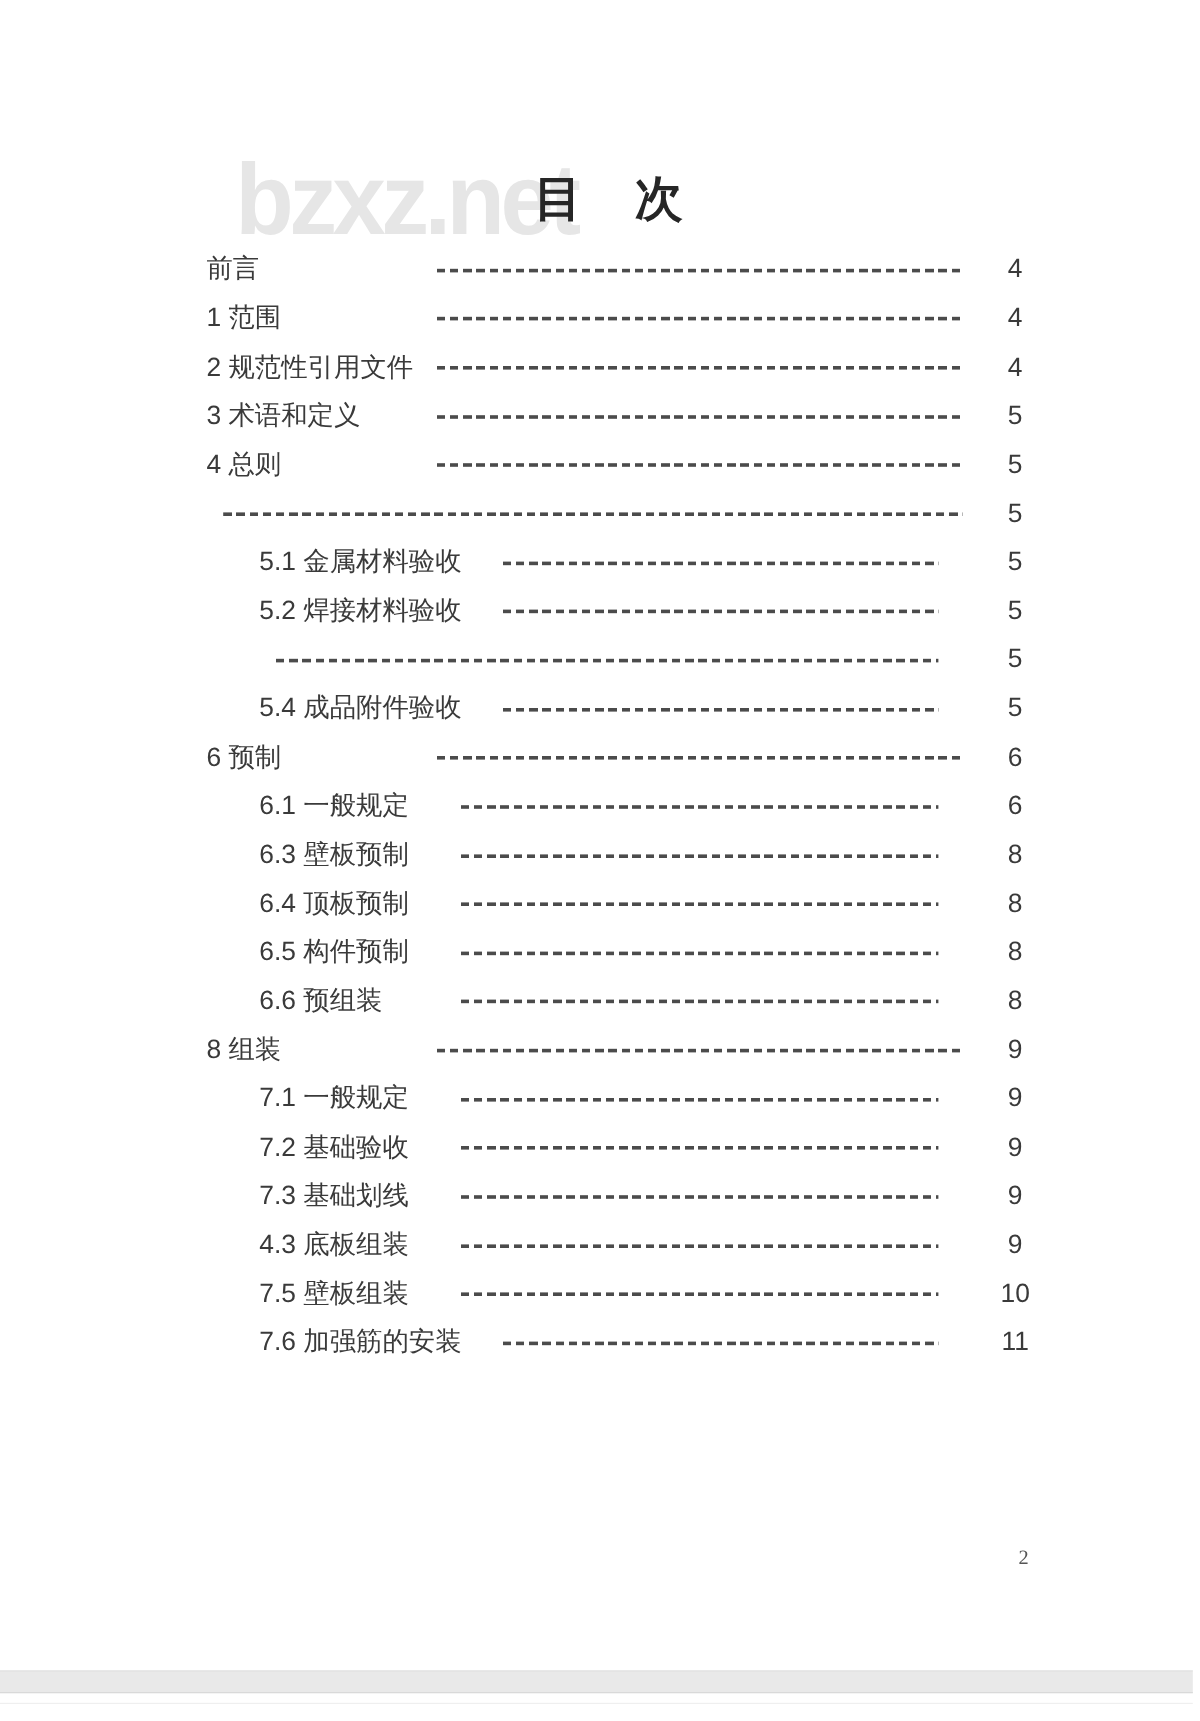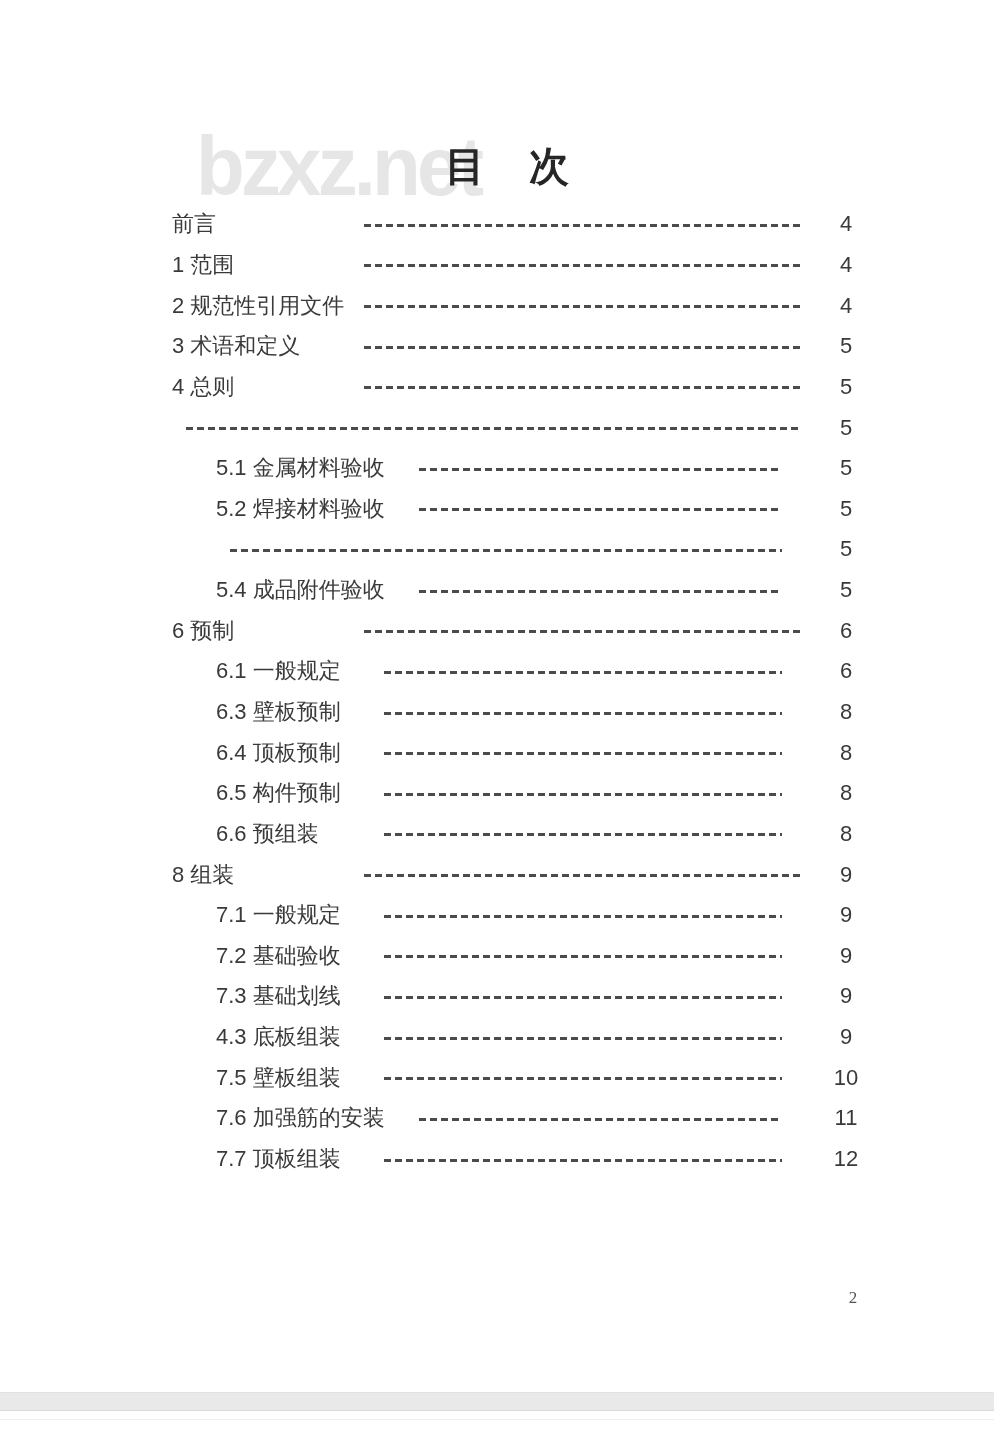--- a/index.html
+++ b/index.html
@@ -205,24 +205,19 @@
     <span class="leader"></span>
     <span class="toc-page">10</span>
   </div>
 
   <div class="toc-row lvl1">
     <span class="toc-label">7.6 加强筋的安装</span>
     <span class="leader"></span>
     <span class="toc-page">11</span>
   </div>
 
-  <div class="toc-row lvl1">
-    <span class="toc-label">7.7 顶板组装</span>
-    <span class="leader"></span>
-    <span class="toc-page">12</span>
-  </div>
 </div>
 
   <div class="folio">2</div>
 
   <div class="edge-bar"></div>
   <div class="edge-hairline"></div>
 </div>
 
 </body></html>

